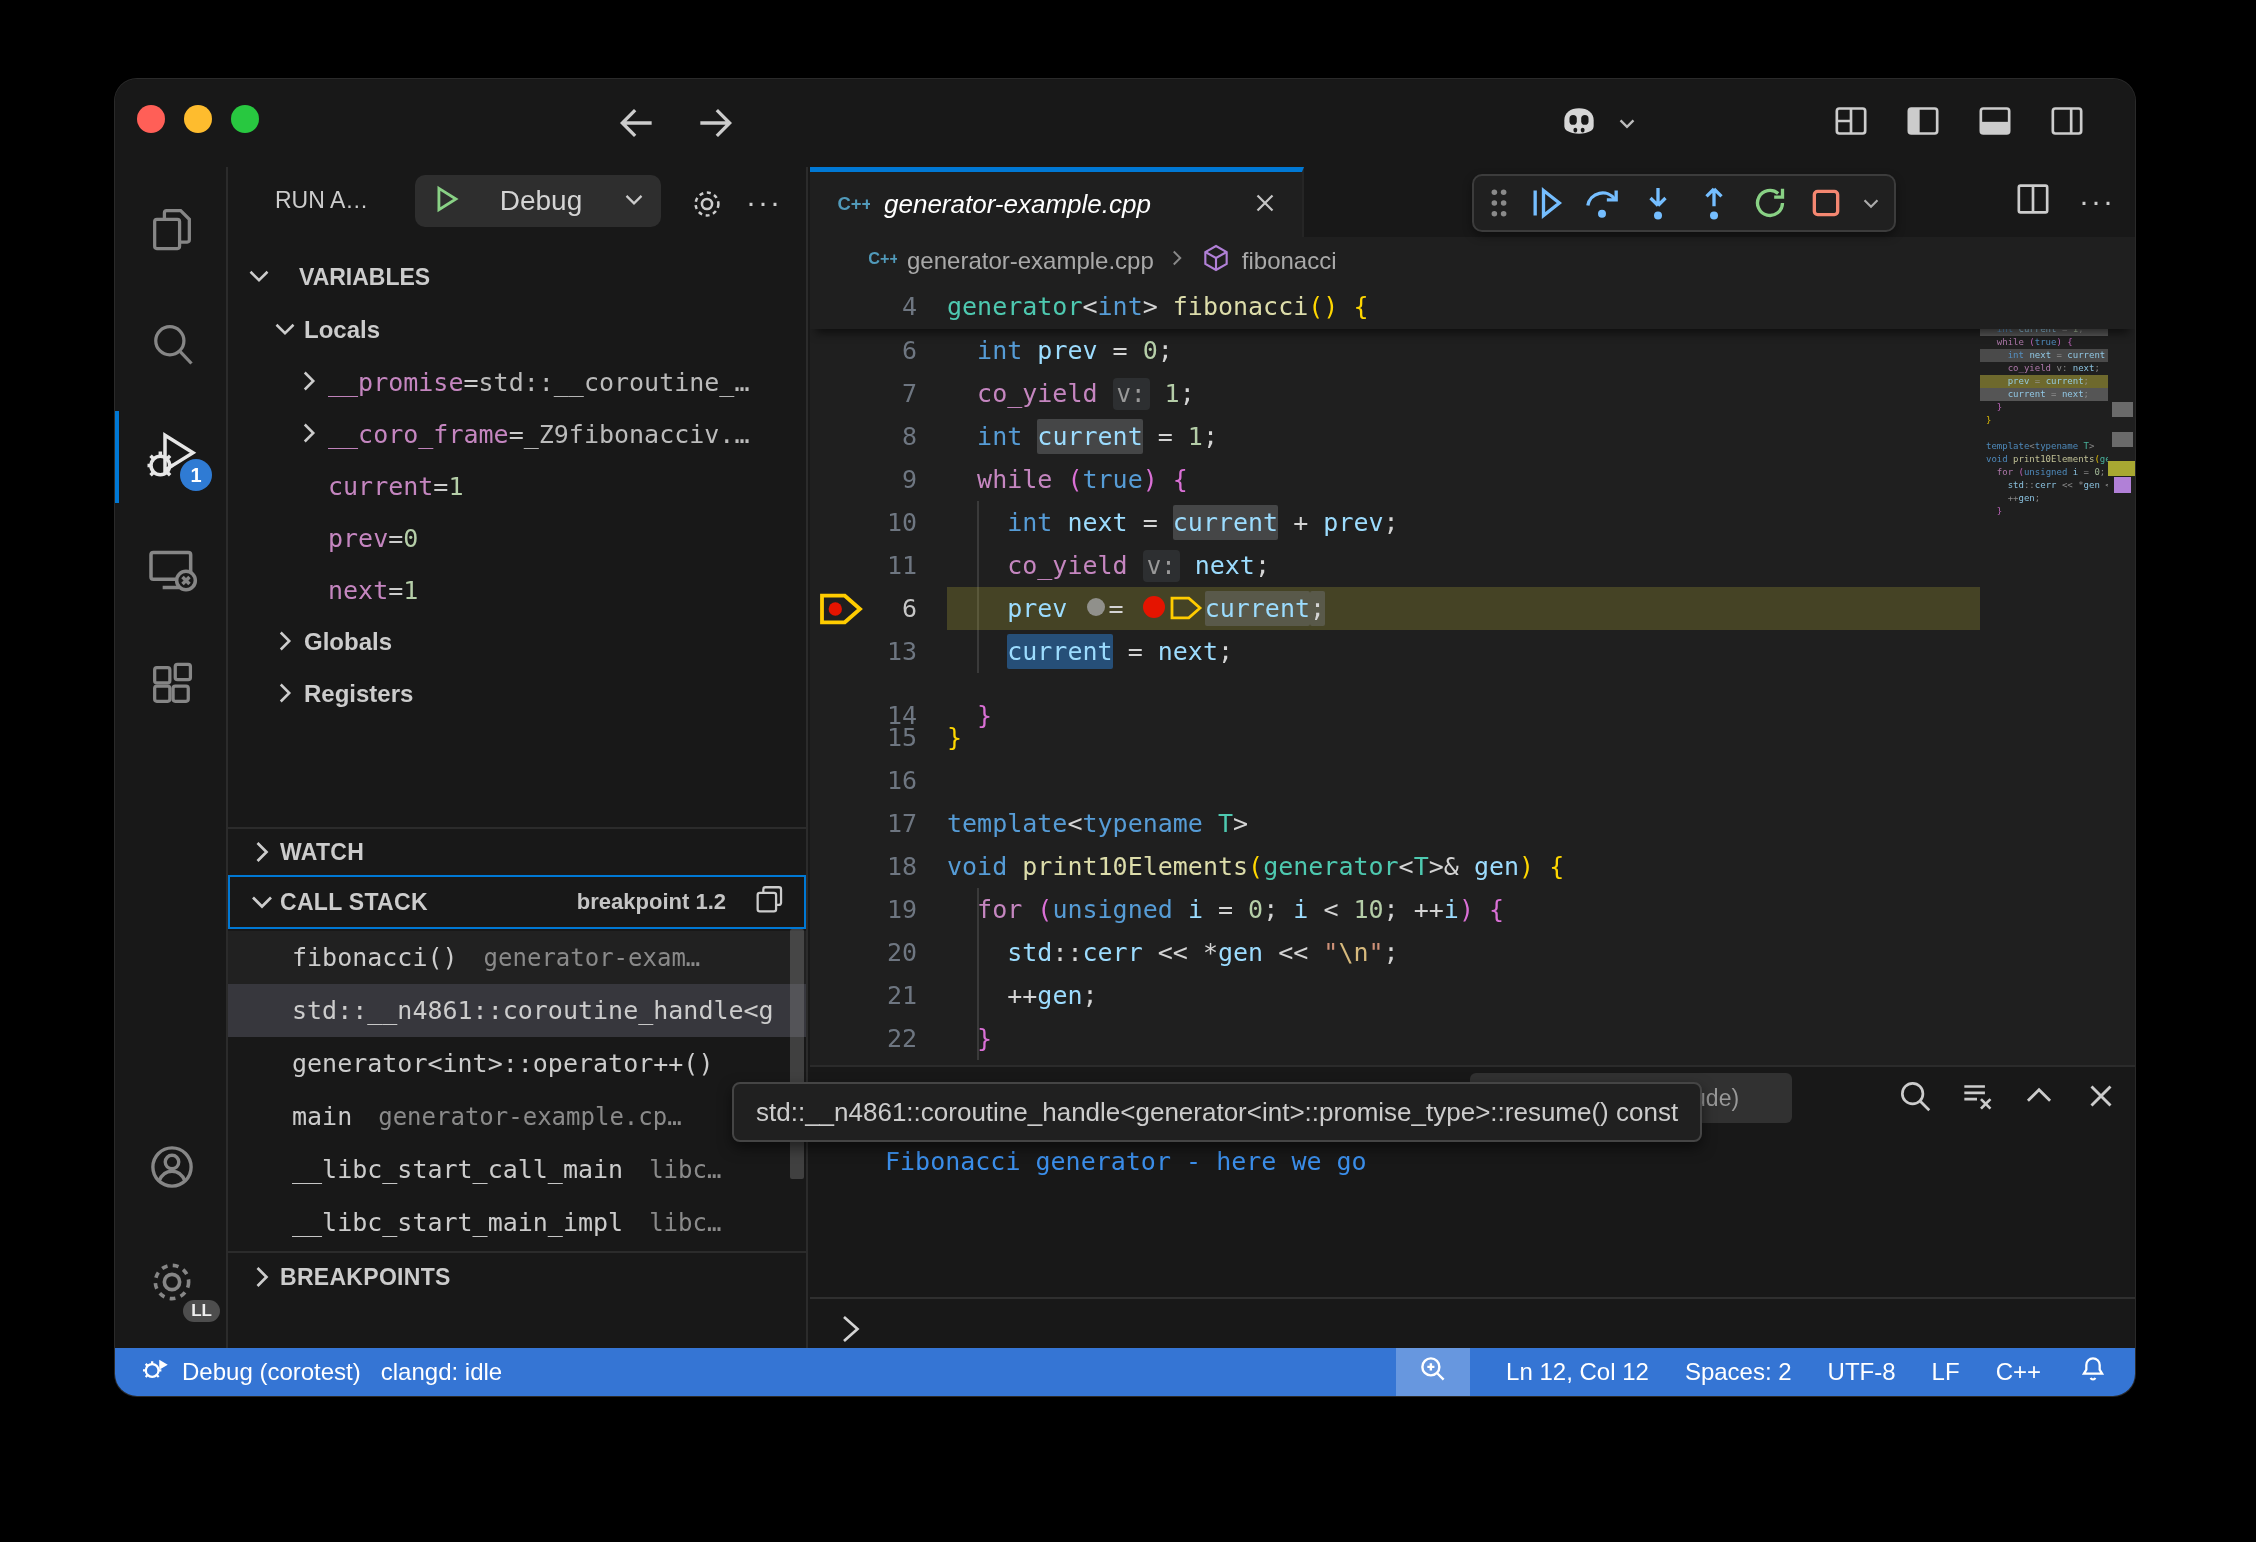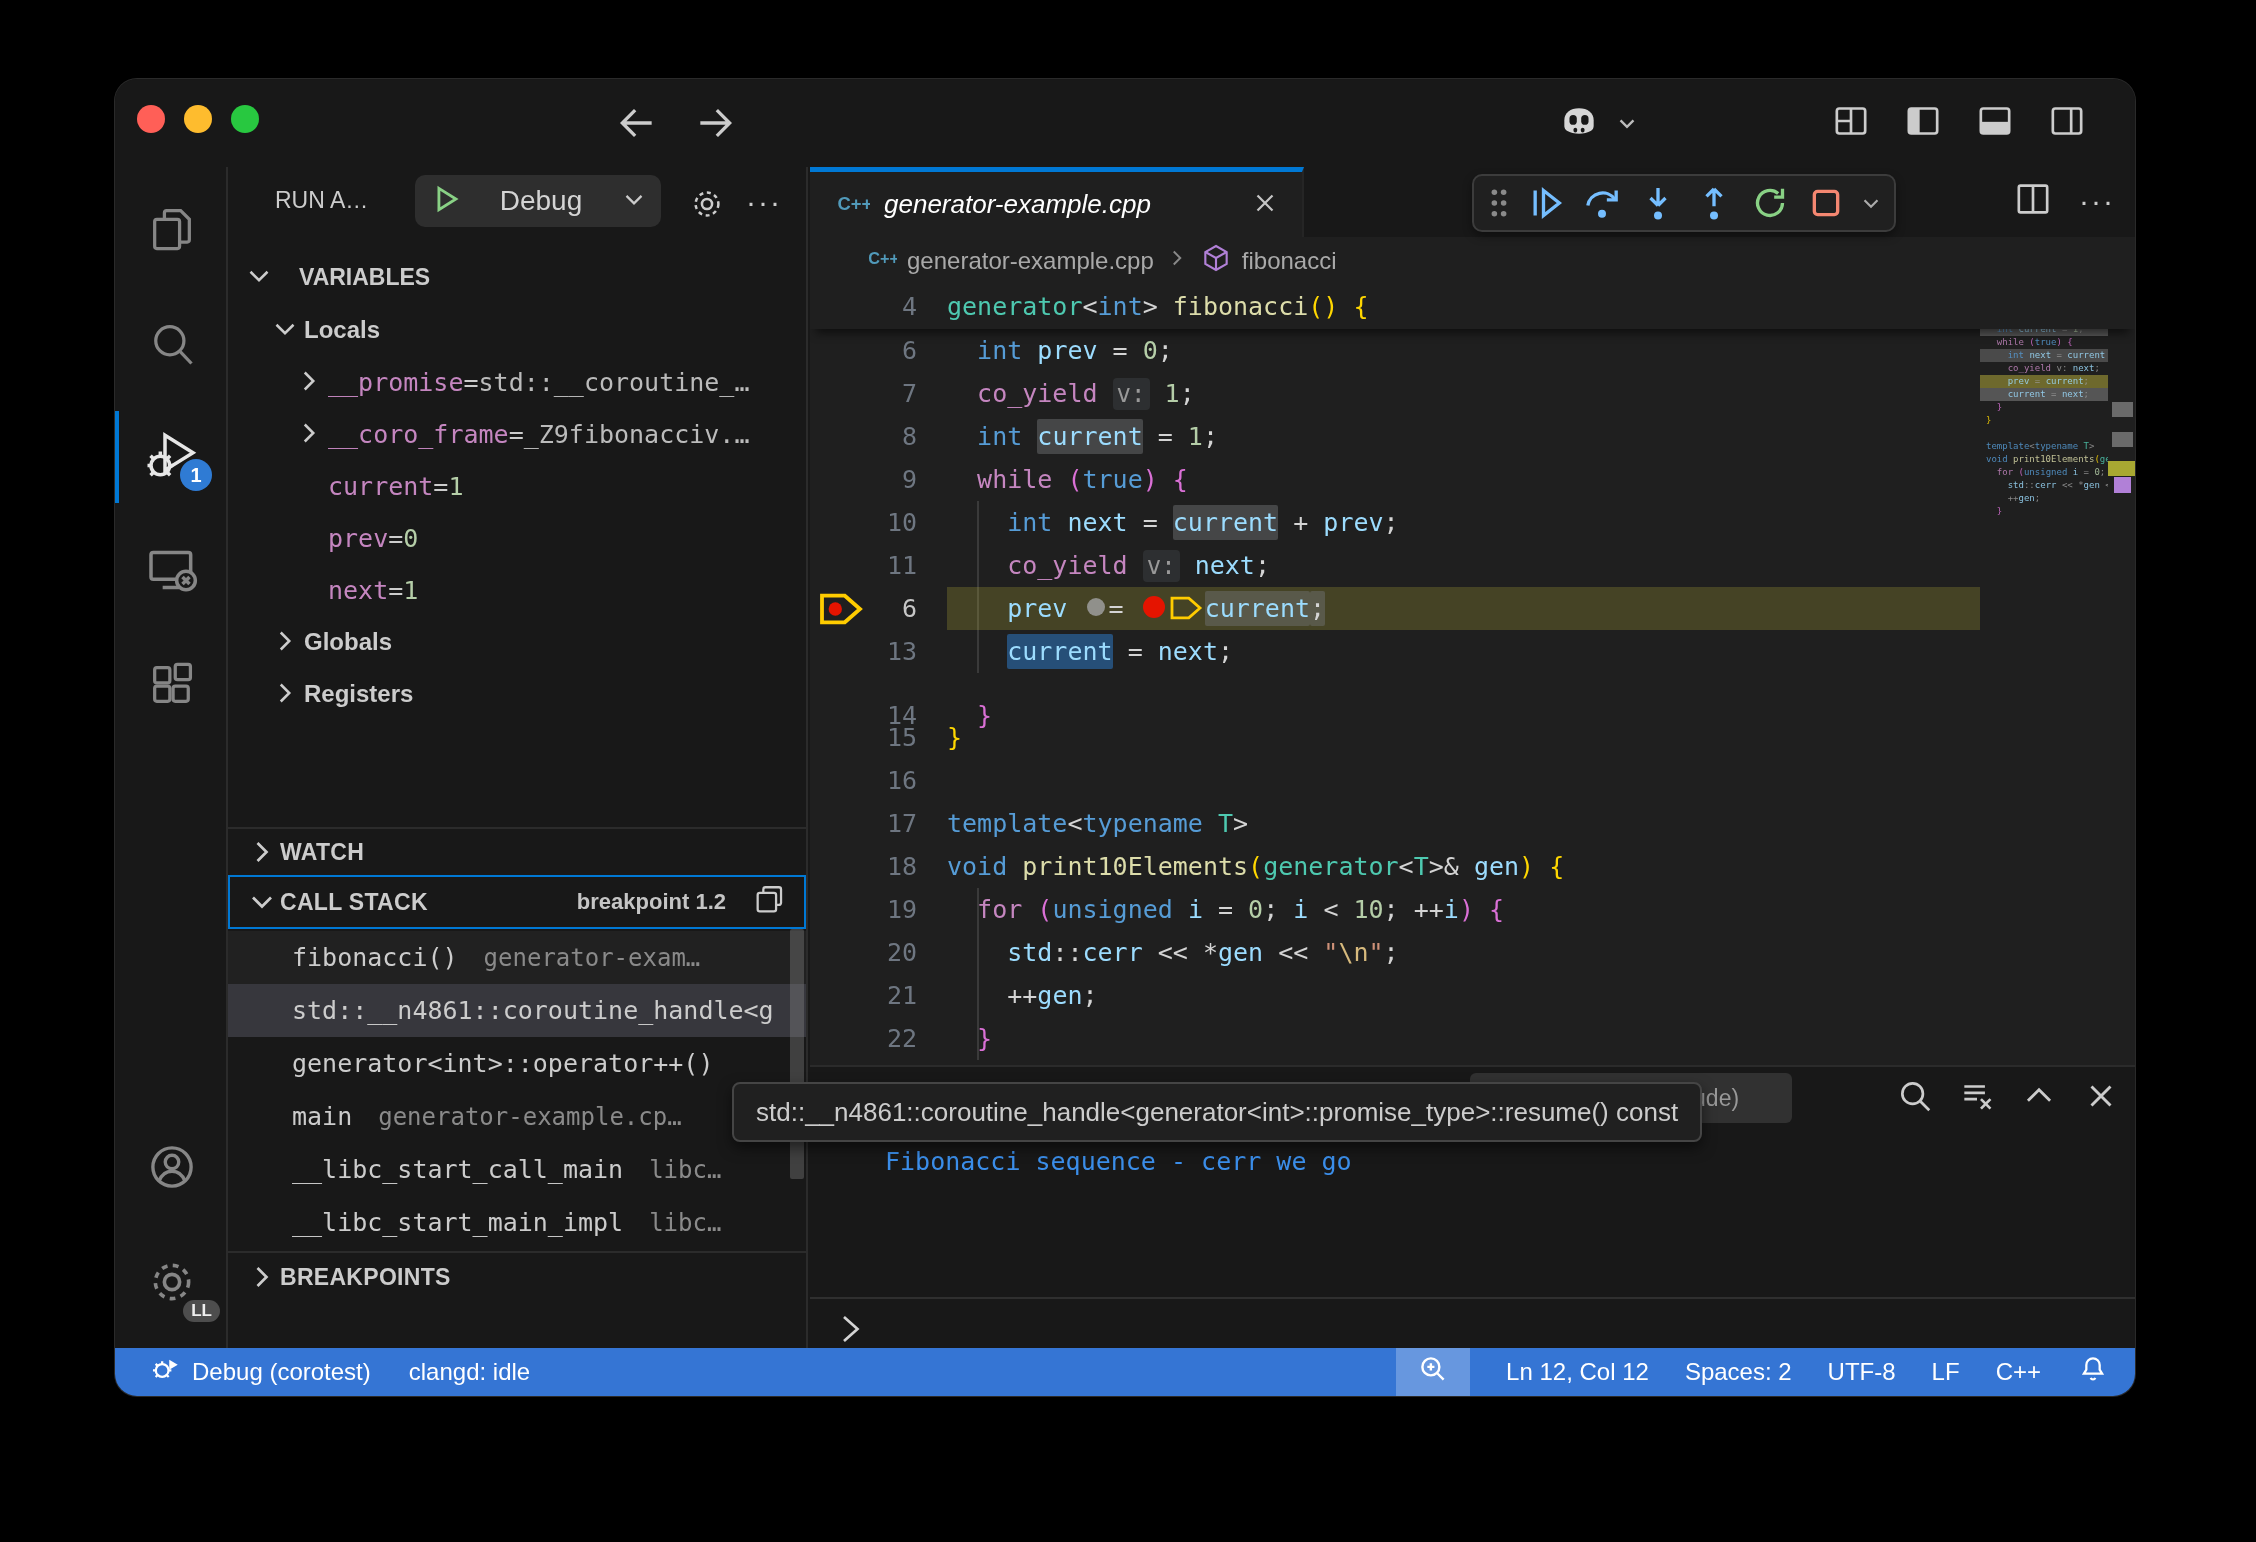--- a/index.html
+++ b/index.html
@@ -69,21 +69,21 @@
   .panel-tabs{position:absolute;left:75px;top:0;height:60px;display:flex;gap:55px;align-items:center;}
   .ptab{font-size:23px;letter-spacing:1px;color:#8a8a8a;}
   .ptab.active{color:#e7e7e7;}
   .filterbox{position:absolute;left:660px;top:6px;width:322px;height:50px;background:#313131;border-radius:6px;color:#989898;font-size:23px;display:flex;align-items:center;padding:0 16px;overflow:hidden;white-space:nowrap;}
   .panel-ics{position:absolute;top:10px;display:flex;gap:24px;}
   .console-line{position:absolute;left:75px;top:80px;font-family:"DejaVu Sans Mono",monospace;font-size:25px;}
   .console-divider{position:absolute;left:0;right:0;top:230px;height:2px;background:#2f2f2f;}
   .prompt{position:absolute;left:22px;top:244px;width:36px;height:36px;}
   
   .statusbar{position:absolute;left:0;bottom:0;right:0;height:48px;background:#3575d4;display:flex;align-items:center;justify-content:space-between;color:#fff;font-size:24px;}
-  .sb-left{display:flex;align-items:center;gap:38px;padding-left:33px;height:100%;}
+  .sb-left{display:flex;align-items:center;gap:20px;padding-left:23px;height:100%;}
   .sb-right{display:flex;align-items:center;gap:36px;padding-right:26px;height:100%;}
   .sb-item{display:flex;align-items:center;gap:10px;height:100%;}
   .sb-chip{background:rgba(255,255,255,0.25);padding:0 20px;height:100%;display:flex;align-items:center;}
   
   .tooltip{position:absolute;left:617px;top:1003px;height:60px;background:#202020;border:2px solid #454545;border-radius:8px;display:flex;align-items:center;padding:0 22px;font-size:26px;color:#cccccc;z-index:90;box-shadow:0 6px 14px rgba(0,0,0,.5);white-space:nowrap;}
 </style>
 </head>
 <body>
 
 <div class="canvas">
@@ -546,21 +546,21 @@
                   <path d="M14.5 14l6 6M20.5 14l-6 6"></path>
                 </svg></span>
             <span><svg width="38" height="38" viewBox="0 0 24 24" fill="none" stroke="#cccccc" stroke-width="1.8">
                   <path d="M5 15l7-7 7 7"></path>
                 </svg></span>
             <span><svg width="38" height="38" viewBox="0 0 24 24" fill="none" stroke="#cccccc" stroke-width="1.8">
                   <path d="M6 6l12 12M18 6L6 18"></path>
                 </svg></span>
           </div>
           <div id="console-output">
-              <div class="console-line" style="color: rgb(59, 142, 234);">Fibonacci sequence - cerr we go</div>
+              <div class="console-line" style="color: rgb(59, 142, 234);">Fibonacci generator - here we go</div>
             </div>
           <div class="console-divider"></div>
           <span class="prompt"><svg width="36" height="36" viewBox="0 0 24 24" fill="none" stroke="#d4d4d4" stroke-width="1.8">
                 <path d="M8 4l9 8-9 8"></path>
               </svg></span>
         </div>
       </div>
     </div>
 
     <div class="statusbar">

